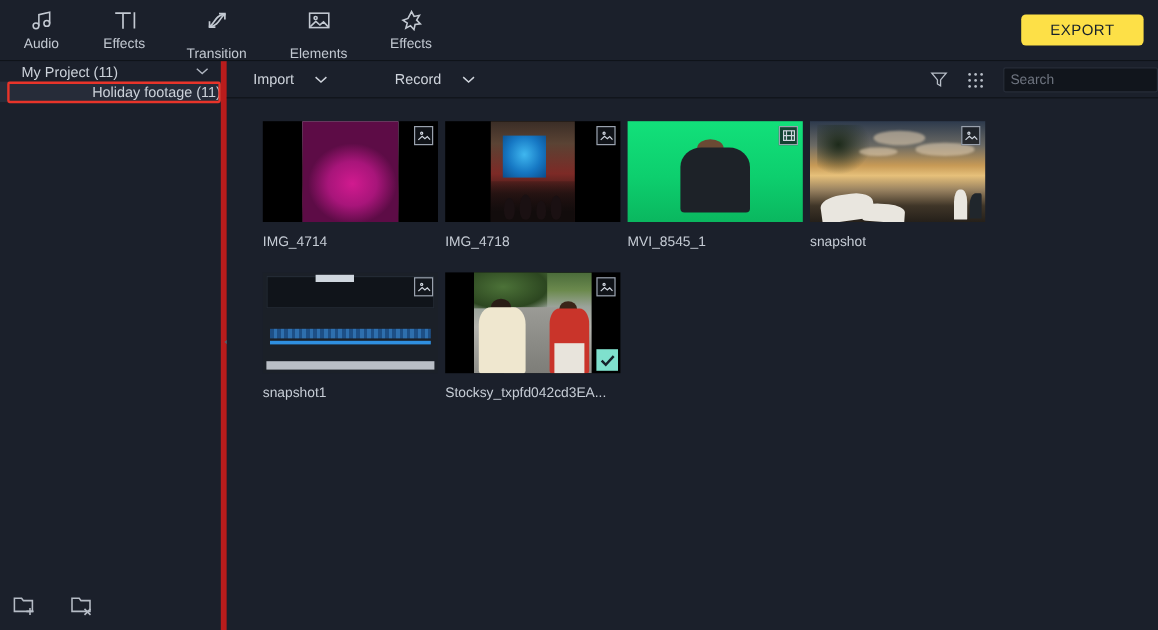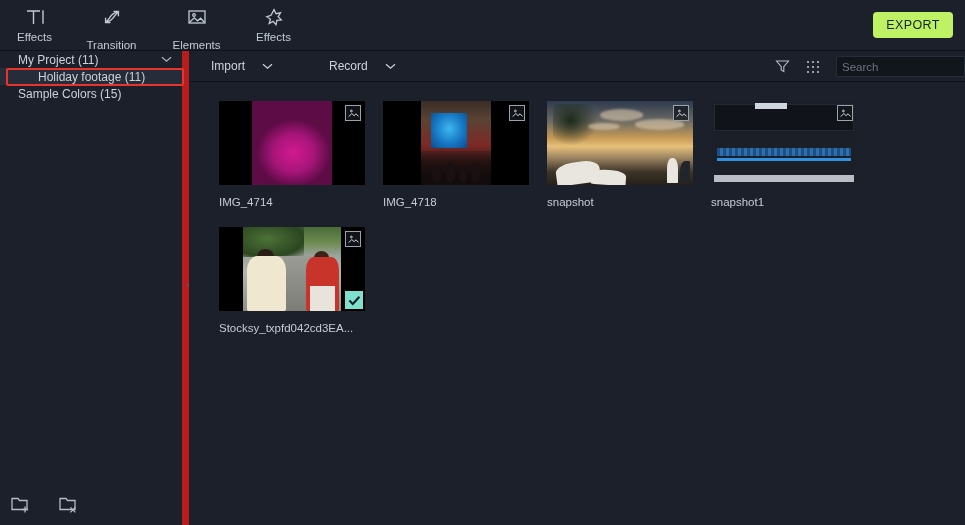--- a/index.html
+++ b/index.html
@@ -29,42 +29,43 @@
   .tool-tab .tlabel { font-size: 11.5px; color: #c3c9d2; margin-top: 3px; white-space: nowrap; }
   .tool-tab.active .tlabel { color: #5bd6bd; }
   .tool-tab.active .underline {
     position: absolute; left: 10px; right: 10px; bottom: 0; height: 2px; background: #5bd6bd;
   }
   .tool-tab.wide { width: 85px; justify-content: space-between; }
   svg { display: block; }
 
   #export-btn {
     position: absolute; right: 12px; top: 12px;
-    width: 80px; height: 26px; border-radius: 4px;
-    background: #bef264; color: #17212b;
+    width: 102px; height: 26px; border-radius: 4px;
+    background: #fde047; color: #17212b;
     font-size: 12.5px; letter-spacing: .4px;
     display: flex; align-items: center; justify-content: center;
     cursor: pointer; font-family: "Liberation Sans", sans-serif;
     border: none;
   }
 
   
   #sidebar {
     position: absolute; left: 0; top: 51px; width: 189px; height: 474px;
     background: #1b202b;
-    border-right: 7px solid #b91c1c;
+    border-right: 5px solid #b91c1c;
   }
   .tree-row {
     height: 17px; display: flex; align-items: center;
     font-size: 12px; color: #ccd2da; cursor: pointer;
     position: relative; padding-left: 18px;
   }
   .tree-row.child { padding-left: 38px; }
   .tree-row.selected {
     background: #262c39;
+    justify-content: flex-end;
   }
   #holiday-highlight {
     position: absolute; left: 6px; top: 68px; width: 178px; height: 18px;
     border: 2px solid #e8342a; border-radius: 2px;
     pointer-events: none;
   }
   .chev {
     position: absolute; right: 10px; top: 5px;
   }
   #sidebar-footer {
@@ -114,21 +115,21 @@
 
   
   #grid {
     position: absolute; left: 0; top: 31px; width: 776px; height: 443px;
     padding: 19px 0 0 30px;
     display: flex; flex-wrap: wrap;
     align-content: flex-start;
     gap: 0;
   }
   .cell {
-    width: 164px; height: 126px;
+    width: 152px; height: 126px;
     margin-right: 0;
     position: relative;
   }
   .thumb {
     width: 146px; height: 84px;
     background: #000; overflow: hidden;
     position: relative; cursor: pointer;
   }
   .cap {
     margin-top: 11px; font-size: 11.5px; color: #c6ccd5;
@@ -304,20 +305,32 @@
     position:absolute; right:6%; bottom:0; width:26%; height:30%;
     background:#e8e4dc;
   }
 </style>
 </head>
 <body>
 
 <div id="topbar">
 
 
+  <div class="tool-tab">
+    <span class="ticon">
+      <svg width="20" height="18" viewBox="0 0 20 18">
+          <g fill="none" stroke="#c3c9d2" stroke-width="1.3">
+            <circle cx="5" cy="13.5" r="2.4"></circle>
+            <circle cx="14" cy="11.5" r="2.4"></circle>
+            <path d="M7.4 13.5V4.2l9-2v9.3"></path>
+          </g>
+        </svg>
+    </span>
+    <span class="tlabel">Audio</span>
+  </div>
 
   <div class="tool-tab">
     <span class="ticon">
       <svg width="22" height="18" viewBox="0 0 22 18">
           <g fill="none" stroke="#c3c9d2" stroke-width="1.4">
             <path d="M3 3h13M9.5 3v13"></path>
             <path d="M19 2.2v13.6"></path>
           </g>
         </svg>
     </span>
@@ -371,23 +384,20 @@
       <svg width="11" height="7" viewBox="0 0 11 7">
           <path d="M1 1.3l4.5 4 4.5-4" fill="none" stroke="#aeb4bf" stroke-width="1.2"></path>
         </svg>
     </span>
   </div>
 
   <div class="tree-row child selected">
     <span>Holiday footage (11)</span>
   </div>
 
-  <div class="tree-row">
-    <span>Sample Colors (15)</span>
-  </div>
 
 
   <div id="sidebar-footer">
     <span class="folder-btn">
       <svg width="22" height="19" viewBox="0 0 22 19">
           <g fill="none" stroke="#b6bcc6" stroke-width="1.3">
             <path d="M2 3.5h6l1.5 2H17v9H2z"></path>
             <path d="M12 14.5h6M15 11.6v5.8"></path>
           </g>
         </svg>
@@ -494,20 +504,37 @@
               </g>
             </svg>
         </div>
       </div>
       <div class="cap">IMG_4718</div>
     </div>
 
 
 
 
+    <div class="cell">
+      <div class="thumb t-green">
+        <div class="art">
+          <div class="head2"></div>
+          <div class="man"></div>
+        </div>
+        <div class="badge">
+          <svg width="11" height="10" viewBox="0 0 11 10">
+              <g fill="none" stroke="#cfd5de" stroke-width="1">
+                <rect x="1" y="1" width="9" height="8"></rect>
+                <path d="M3.4 1v8M7.6 1v8M1 5h9"></path>
+              </g>
+            </svg>
+        </div>
+      </div>
+      <div class="cap">MVI_8545_1</div>
+    </div>
 
 
     <div class="cell">
       <div class="thumb t-beach">
         <div class="art">
           <div class="palm"></div>
           <div class="cloud" style="left:36%;top:10%;width:30%;height:14%"></div>
           <div class="cloud" style="left:60%;top:22%;width:34%;height:12%"></div>
           <div class="cloud" style="left:28%;top:26%;width:22%;height:9%"></div>
           <div class="board2" style="left:6%;bottom:2%;width:30%;height:26%;transform:rotate(-8deg)"></div>

